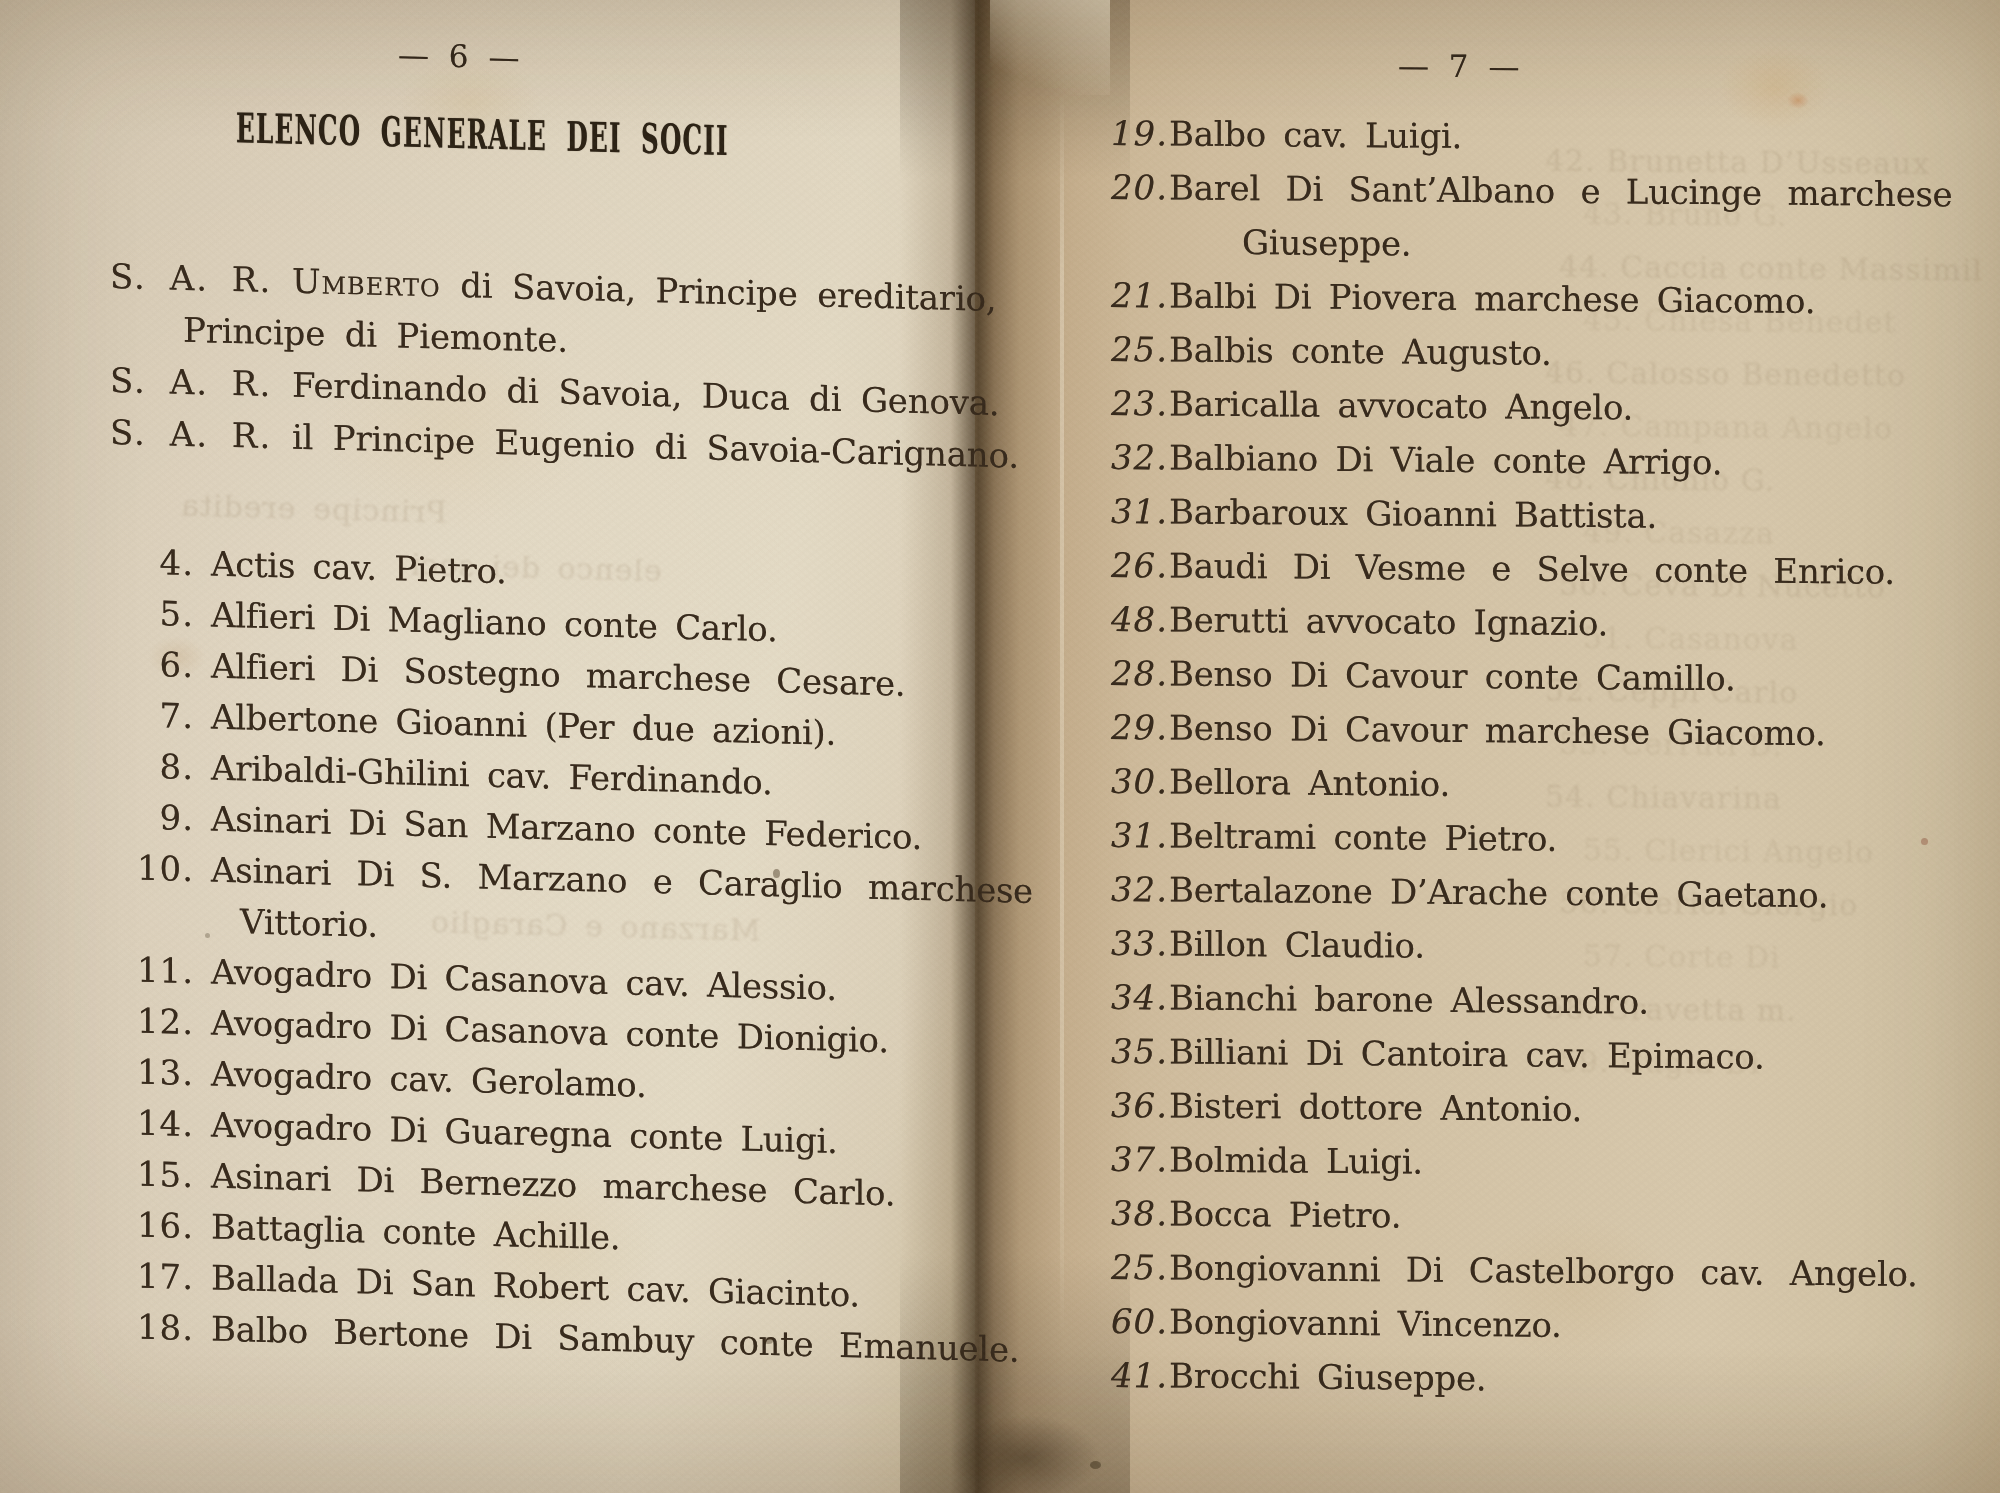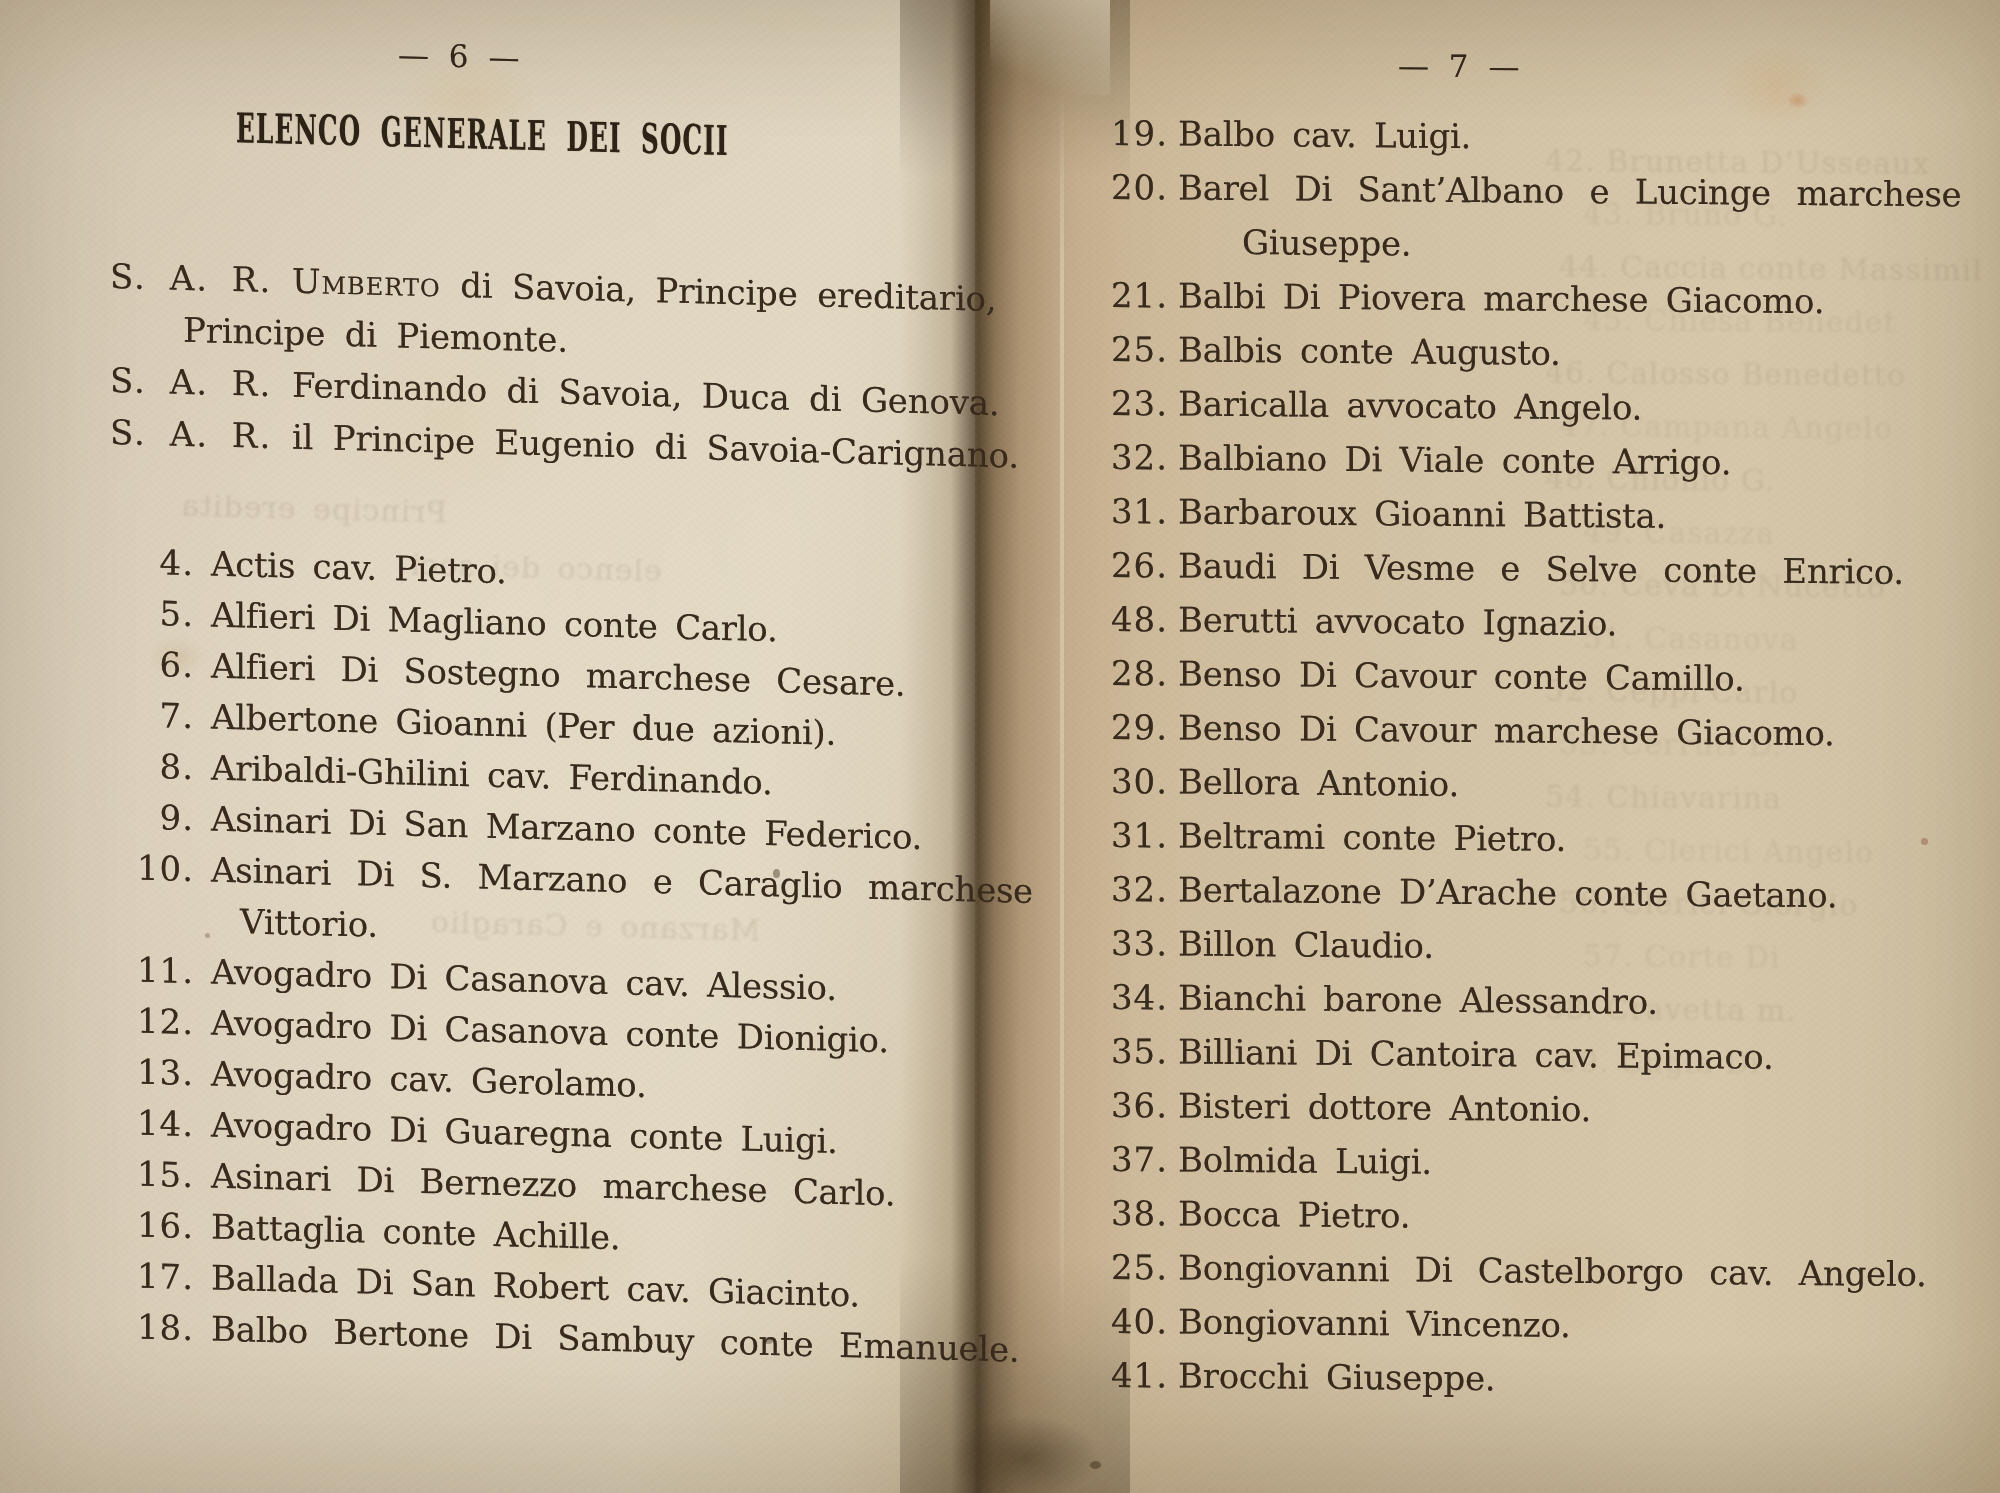--- a/index.html
+++ b/index.html
@@ -88,21 +88,21 @@
   .sc{font-variant:small-caps;letter-spacing:1px;}
   .sar-cont{padding-left:73px;}
 
   .mlist{position:absolute;font-size:34px;}
   .lp-list{left:108px;top:538px;}
   .rp-list{left:100px;top:112px;}
   .row{white-space:nowrap;letter-spacing:-0.3px;}
   .lp-list .row{height:51px;}
   .rp-list .row{height:54px;}
   .num{display:inline-block;width:86px;text-align:right;letter-spacing:1px;margin-right:17px;}
-  .rp-list .num{width:68px;margin-right:10px;}
+  .rp-list .num{width:68px;margin-right:1px;font-style:italic;}
   .txt{word-spacing:7px;}
   .row.wide .txt{word-spacing:15px;}
   .lp-list .cont{padding-left:132px;}
   .rp-list .cont{padding-left:142px;}
 
   
   .ghost{position:absolute;white-space:nowrap;font-size:30px;color:rgba(125,100,65,0.9);
          opacity:.14;filter:blur(1.2px);letter-spacing:1px;word-spacing:6px;}
   .ghost-mirror{transform:scaleX(-1);}
   .g-left1{left:180px;top:483px;}
@@ -210,21 +210,21 @@
     <div class="row"><span class="num">30.</span><span class="txt">Bellora Antonio.</span></div>
     <div class="row"><span class="num">31.</span><span class="txt">Beltrami conte Pietro.</span></div>
     <div class="row"><span class="num">32.</span><span class="txt">Bertalazone D’Arache conte Gaetano.</span></div>
     <div class="row"><span class="num">33.</span><span class="txt">Billon Claudio.</span></div>
     <div class="row"><span class="num">34.</span><span class="txt">Bianchi barone  Alessandro.</span></div>
     <div class="row"><span class="num">35.</span><span class="txt">Billiani Di Cantoira cav. Epimaco.</span></div>
     <div class="row"><span class="num">36.</span><span class="txt">Bisteri dottore Antonio.</span></div>
     <div class="row"><span class="num">37.</span><span class="txt">Bolmida Luigi.</span></div>
     <div class="row"><span class="num">38.</span><span class="txt">Bocca Pietro.</span></div>
     <div class="row wide"><span class="num">25.</span><span class="txt">Bongiovanni Di Castelborgo cav. Angelo.</span></div>
-    <div class="row"><span class="num">40.</span><span class="txt">Bongiovanni Vincenzo.</span></div>
+    <div class="row"><span class="num">60.</span><span class="txt">Bongiovanni Vincenzo.</span></div>
     <div class="row"><span class="num">41.</span><span class="txt">Brocchi Giuseppe.</span></div>
   </div>
 </div>
 
 <div class="layer speck sp1"></div>
 <div class="layer speck sp2"></div>
 <div class="layer speck sp3"></div>
 <div class="layer speck sp4"></div>
 <div class="layer speck sp5"></div>
 

